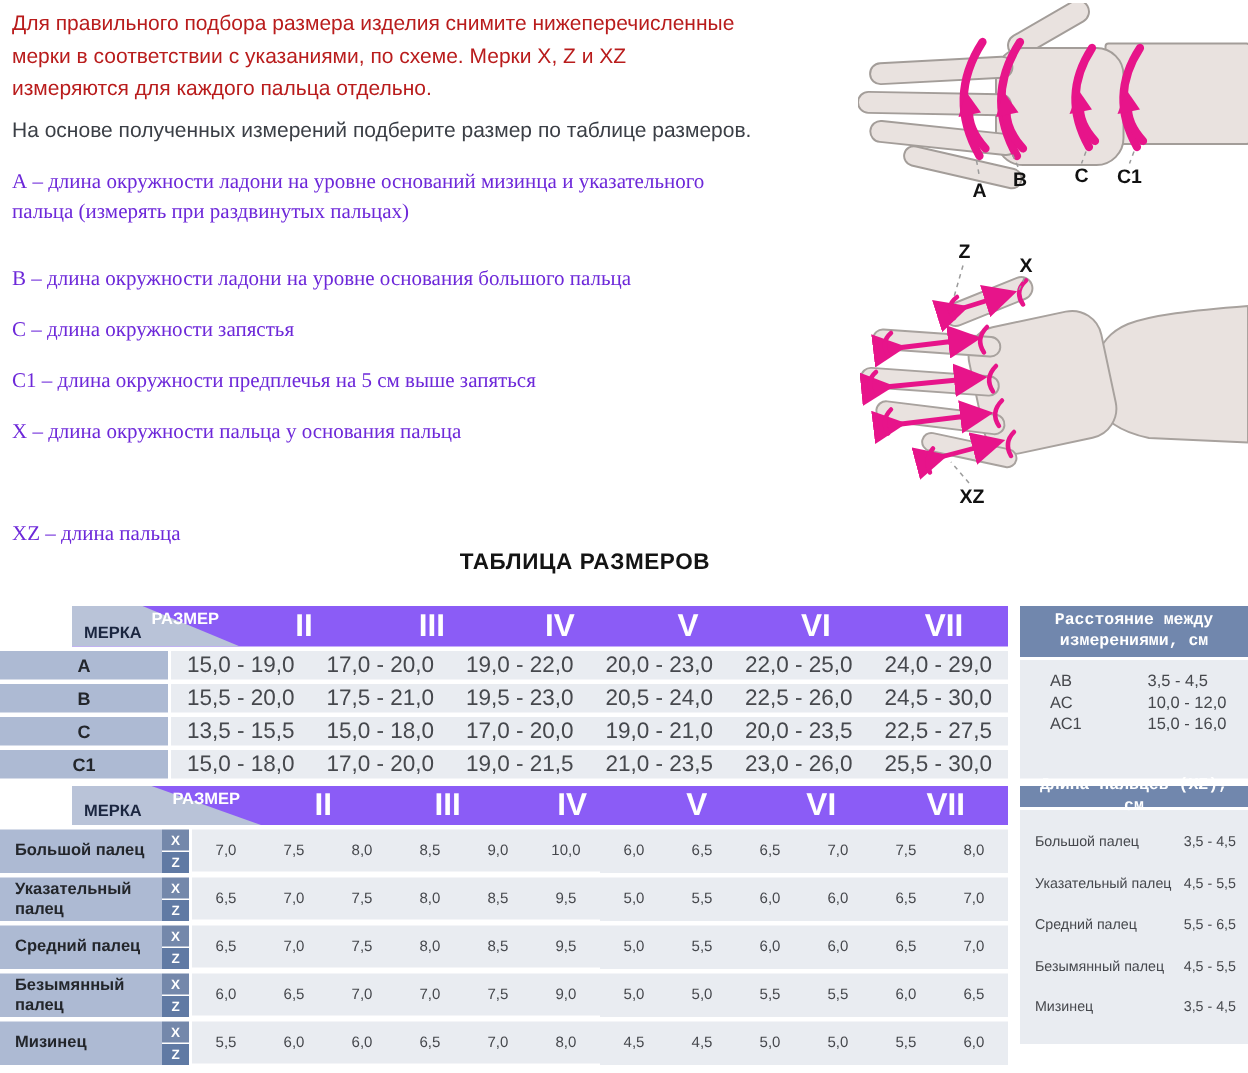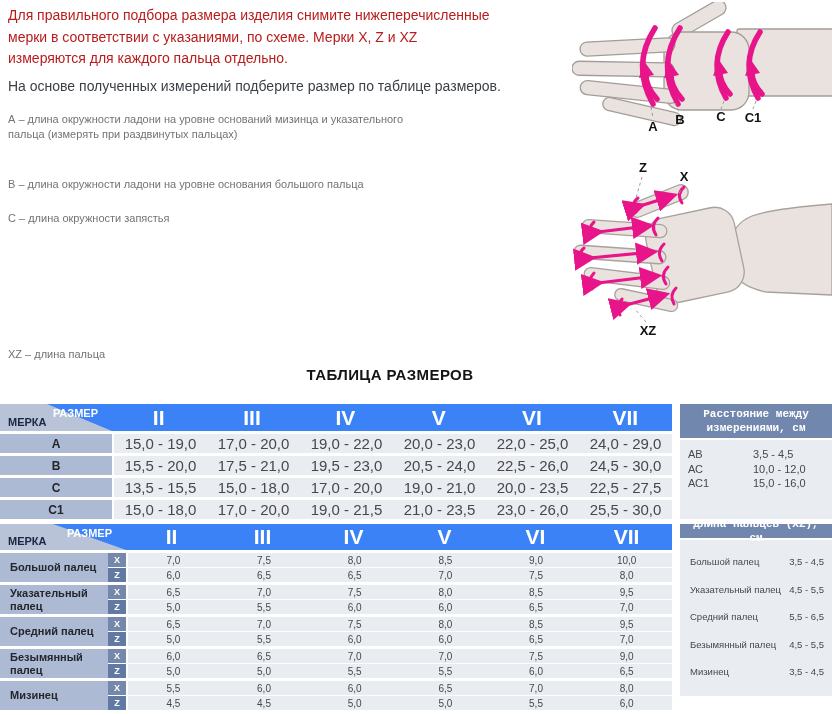--- a/index.html
+++ b/index.html
@@ -5,31 +5,31 @@
   html,body { margin:0; padding:0; background:#fff; }
   .page { position:relative; width:832px; height:715px; background:#fff;
           font-family:"Liberation Sans",sans-serif; overflow:hidden; }
 
   
   .p1 { position:absolute; left:8px; top:5px; width:565px; font-size:14px;
         line-height:1.55; color:#b91c1c; white-space:pre-line; }
   .p2 { position:absolute; left:8px; top:78px; width:565px; font-size:14px; color:#3b3f46; }
 
   
-  .def { position:absolute; left:8px; width:585px; font-size:11px; line-height:1.4;
-         color:#737373; white-space:pre-line; }
+  .def { position:absolute; left:8px; width:585px; font-size:14px; line-height:1.4;
+         color:#6d28d9; white-space:pre-line;font-family:Liberation Serif, serif; }
   .d0{top:112px}.d1{top:177px}.d2{top:211px}.d3{top:245px}.d4{top:279px}.d5{top:313px}.d6{top:347px}
 
   .title { position:absolute; top:366px; left:0; width:780px; text-align:center;
            font-size:15px; font-weight:bold; color:#141414; letter-spacing:.4px; }
 
   
   .tbl { position:absolute; left:0; width:672px; }
   .t1 { top:404px; } .t2 { top:524px; }
-  .thead { display:flex; background:#3b82f6; height:27px; }
+  .thead { display:flex; background:#8b5cf6; height:27px;margin-left:48px; }
   .t2 .thead { height:26px; }
   .corner { position:relative; width:112px; flex:none; }
   .t2 .corner { width:126px; }
   .corner svg { position:absolute; left:0; top:0; width:100%; height:100%; display:block; }
   .c-top { position:absolute; top:3px; right:14px; color:#fff; font-size:11px; font-weight:bold; }
   .c-bot { position:absolute; bottom:3px; left:8px; color:#1b2640; font-size:11px; font-weight:bold; }
   .hcols { flex:1; display:flex; }
   .hcol { flex:1; display:flex; align-items:center; justify-content:center;
           color:#fff; font-weight:bold; font-size:21px; }
 
@@ -42,34 +42,34 @@
 
   .grp { display:flex; margin-top:3px; height:29px; }
   .glabel { width:108px; flex:none; background:#adbad3; display:flex; align-items:center;
             font-size:11px; font-weight:bold; color:#23262b; padding-left:10px;
             line-height:1.15; box-sizing:border-box; }
   .gsub { width:18px; flex:none; display:flex; flex-direction:column; }
   .chip { flex:1; display:flex; align-items:center; justify-content:center;
           color:#fff; font-size:9px; font-weight:bold; }
   .chip.x { background:#7488ab; margin-bottom:1px; }
   .chip.z { background:#607aa4; }
-  .gdata { flex:1; margin-left:2px; display:flex; flex-direction:column; }
+  .gdata { flex:1; margin-left:2px; display:flex; flex-direction:row; }
   .grow { flex:1; background:#e9ecf1; display:flex; }
   .grow.x { margin-bottom:1px; }
   .gcell { flex:1; display:flex; align-items:center; justify-content:center;
            font-size:10px; color:#46484d; }
 
   
   .box { position:absolute; left:680px; width:152px; }
   .b1 { top:404px; } .b2 { top:524px; }
   .bhead { background:#7187ad; color:#fff; font-weight:bold; font-size:11px; text-align:center;
            display:flex; align-items:center; justify-content:center; line-height:1.3; padding:0 6px; box-sizing:border-box;font-family:Liberation Mono, monospace; }
   .b1 .bhead { height:34px; } .b2 .bhead { height:14px; }
   .bbody { background:#e9ecf1; margin-top:2px; box-sizing:border-box; }
-  .b1 .bbody { height:79px; padding:7px 0 0 8px; }
+  .b1 .bbody { height:79px; padding:7px 0 0 20px; }
   .b1row { display:flex; font-size:11px; color:#46484d; line-height:14.5px; }
   .b1row .lb { width:65px; }
   .b2 .bbody { height:156px; padding:8px 8px 0 10px; }
   .b2row { display:flex; justify-content:space-between; align-items:center;
            height:27.5px; font-size:9.5px; color:#46484d; }
 
   
   .hand { position:absolute; }
   .hand1 { left:572px; top:2px; }
   .hand2 { left:572px; top:156px; }
@@ -82,20 +82,22 @@
 
   <div class="p1">Для правильного подбора размера изделия снимите нижеперечисленные
 мерки в соответствии с указаниями, по схеме. Мерки X, Z и XZ
 измеряются для каждого пальца отдельно.</div>
   <div class="p2">На основе полученных измерений подберите размер по таблице размеров.</div>
 
   <div class="def d0">А – длина окружности ладони на уровне оснований мизинца и указательного
 пальца (измерять при раздвинутых пальцах)</div>
   <div class="def d1">В – длина окружности ладони на уровне основания большого пальца</div>
   <div class="def d2">С – длина окружности запястья</div>
+  <div class="def d3">С1 – длина окружности предплечья на 5 см выше запяться</div>
+  <div class="def d4">X – длина окружности пальца у основания пальца</div>
   <div class="def d6">XZ – длина пальца</div>
 
   <svg class="hand hand1" width="260" height="138" viewBox="0 0 260 138">
     <g fill="#e9e2df" stroke="#a39d99" stroke-width="1.3">
       <rect x="165" y="27" width="96" height="67" rx="2"></rect>
       <rect x="97" y="9.5" width="60" height="15" rx="7.5" transform="rotate(-30 127 17)"></rect>
       <rect x="92" y="30" width="85" height="78" rx="18"></rect>
       <rect x="8" y="38" width="95" height="14" rx="7" transform="rotate(-3 55 45)"></rect>
       <rect x="0" y="60" width="102" height="14" rx="7" transform="rotate(1 50 67)"></rect>
       <rect x="8" y="83" width="98" height="14" rx="7" transform="rotate(6 57 90)"></rect>

